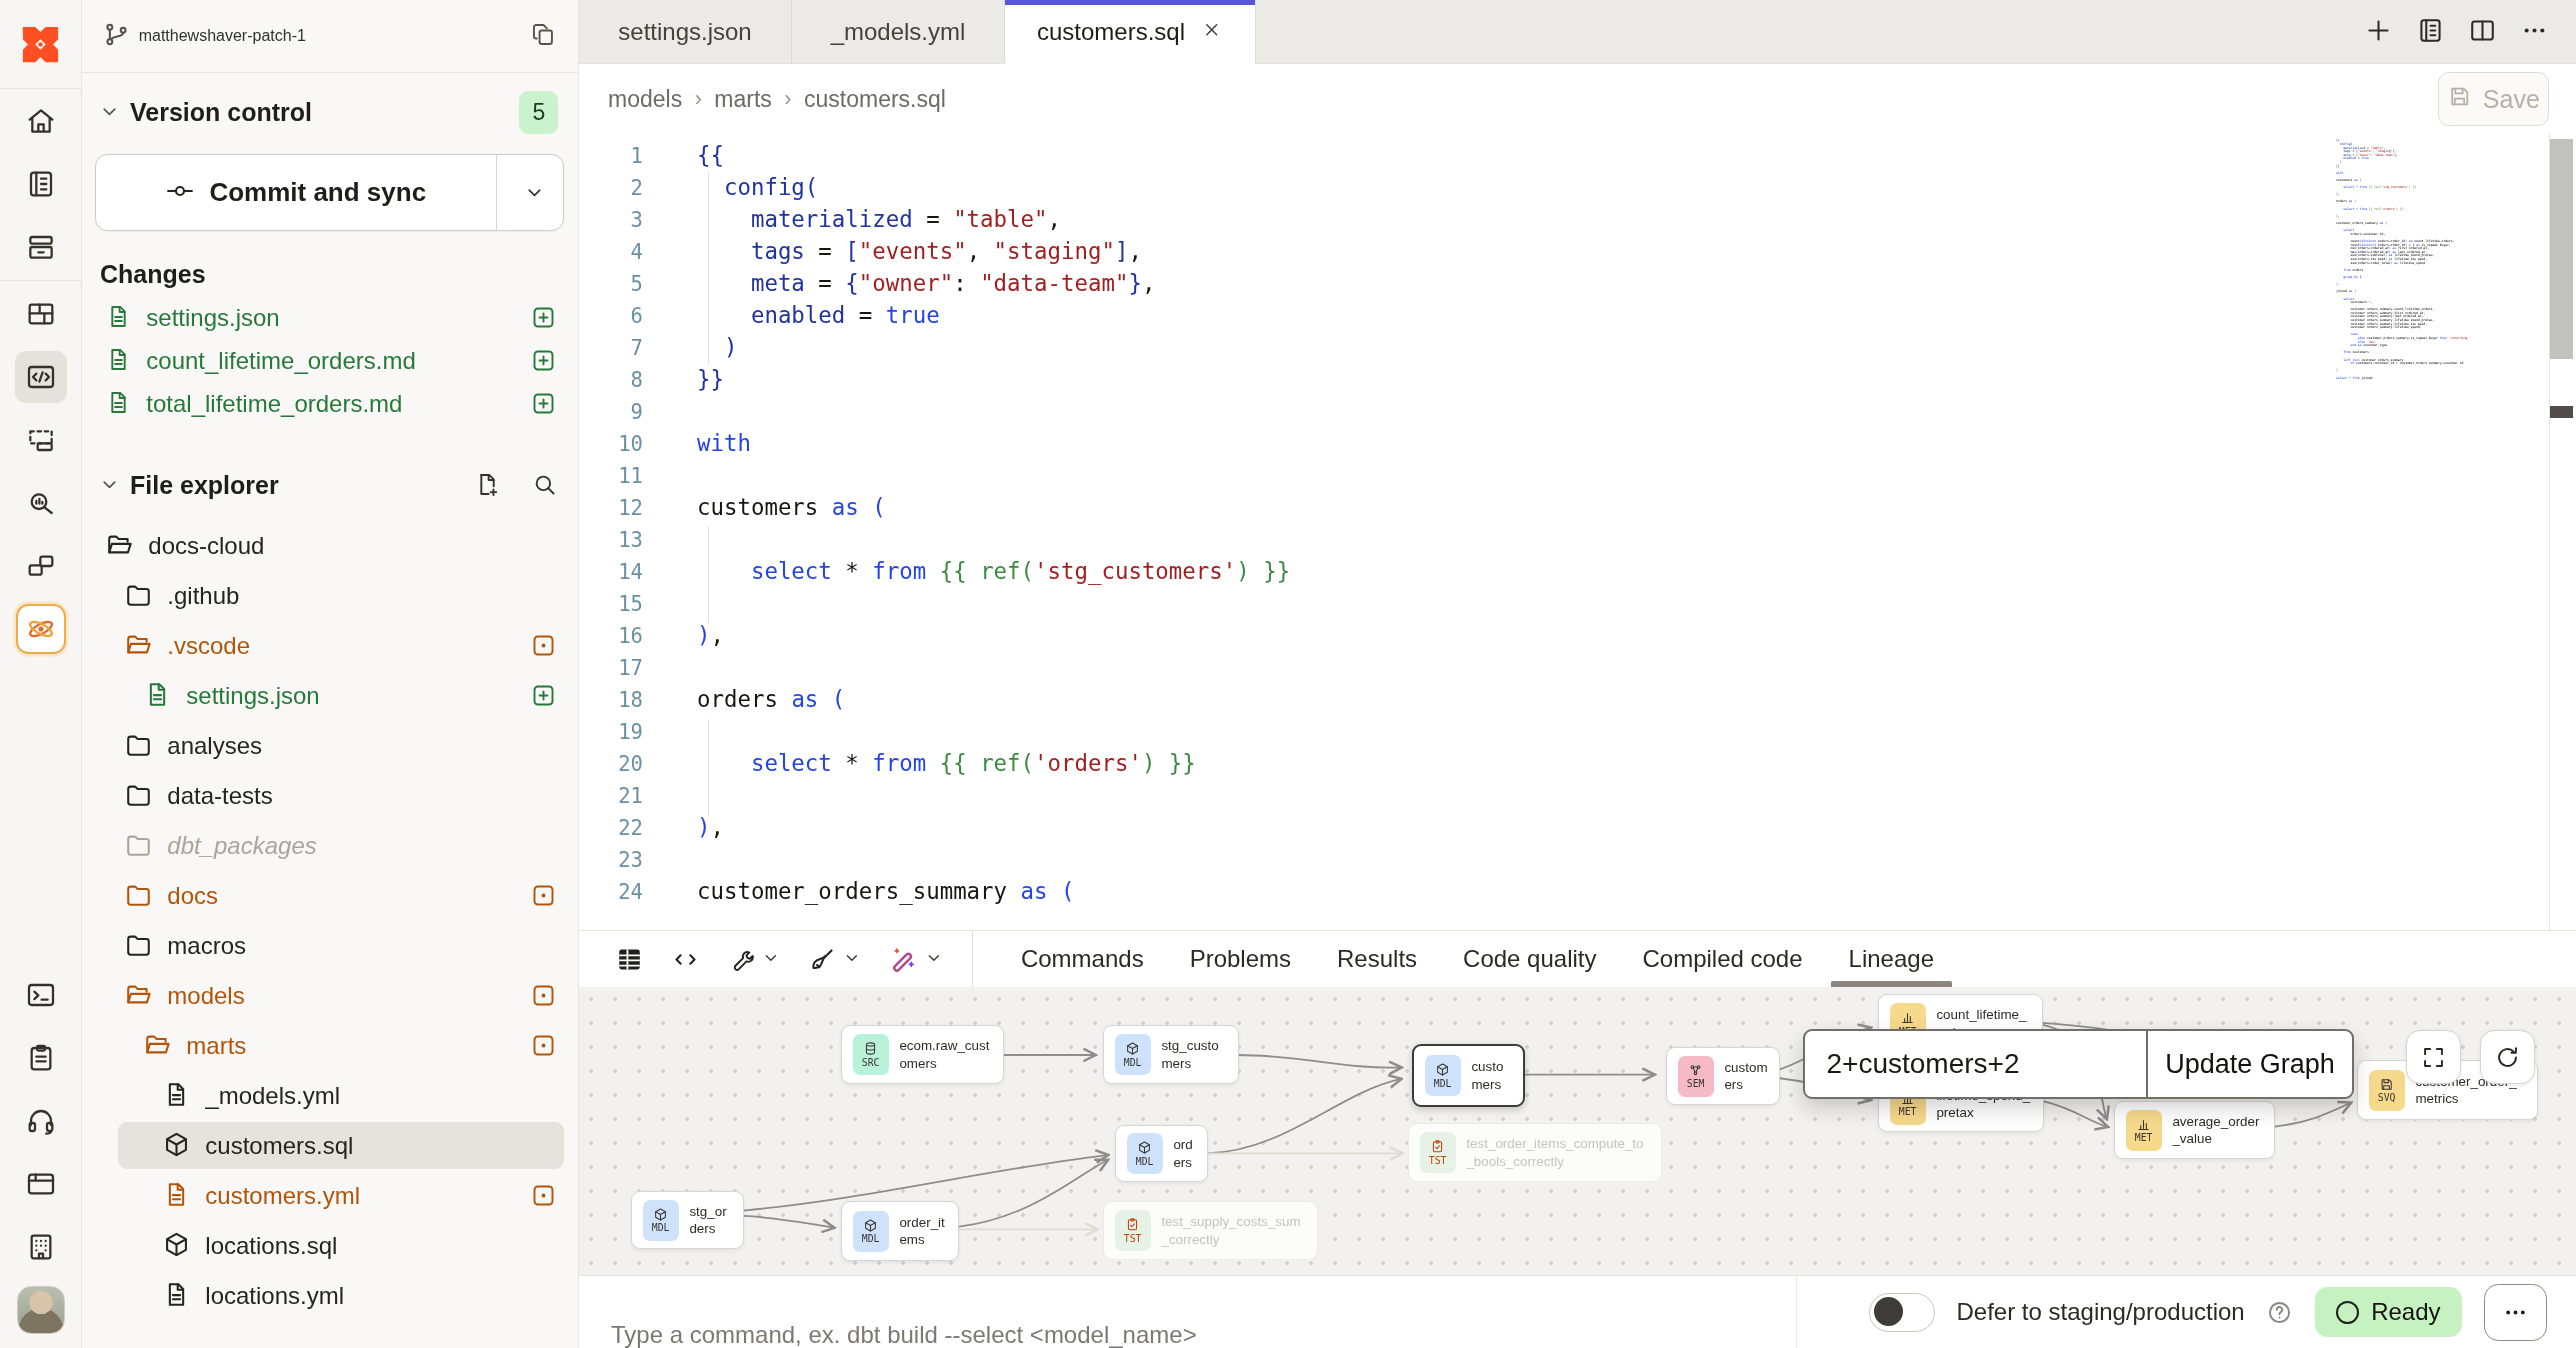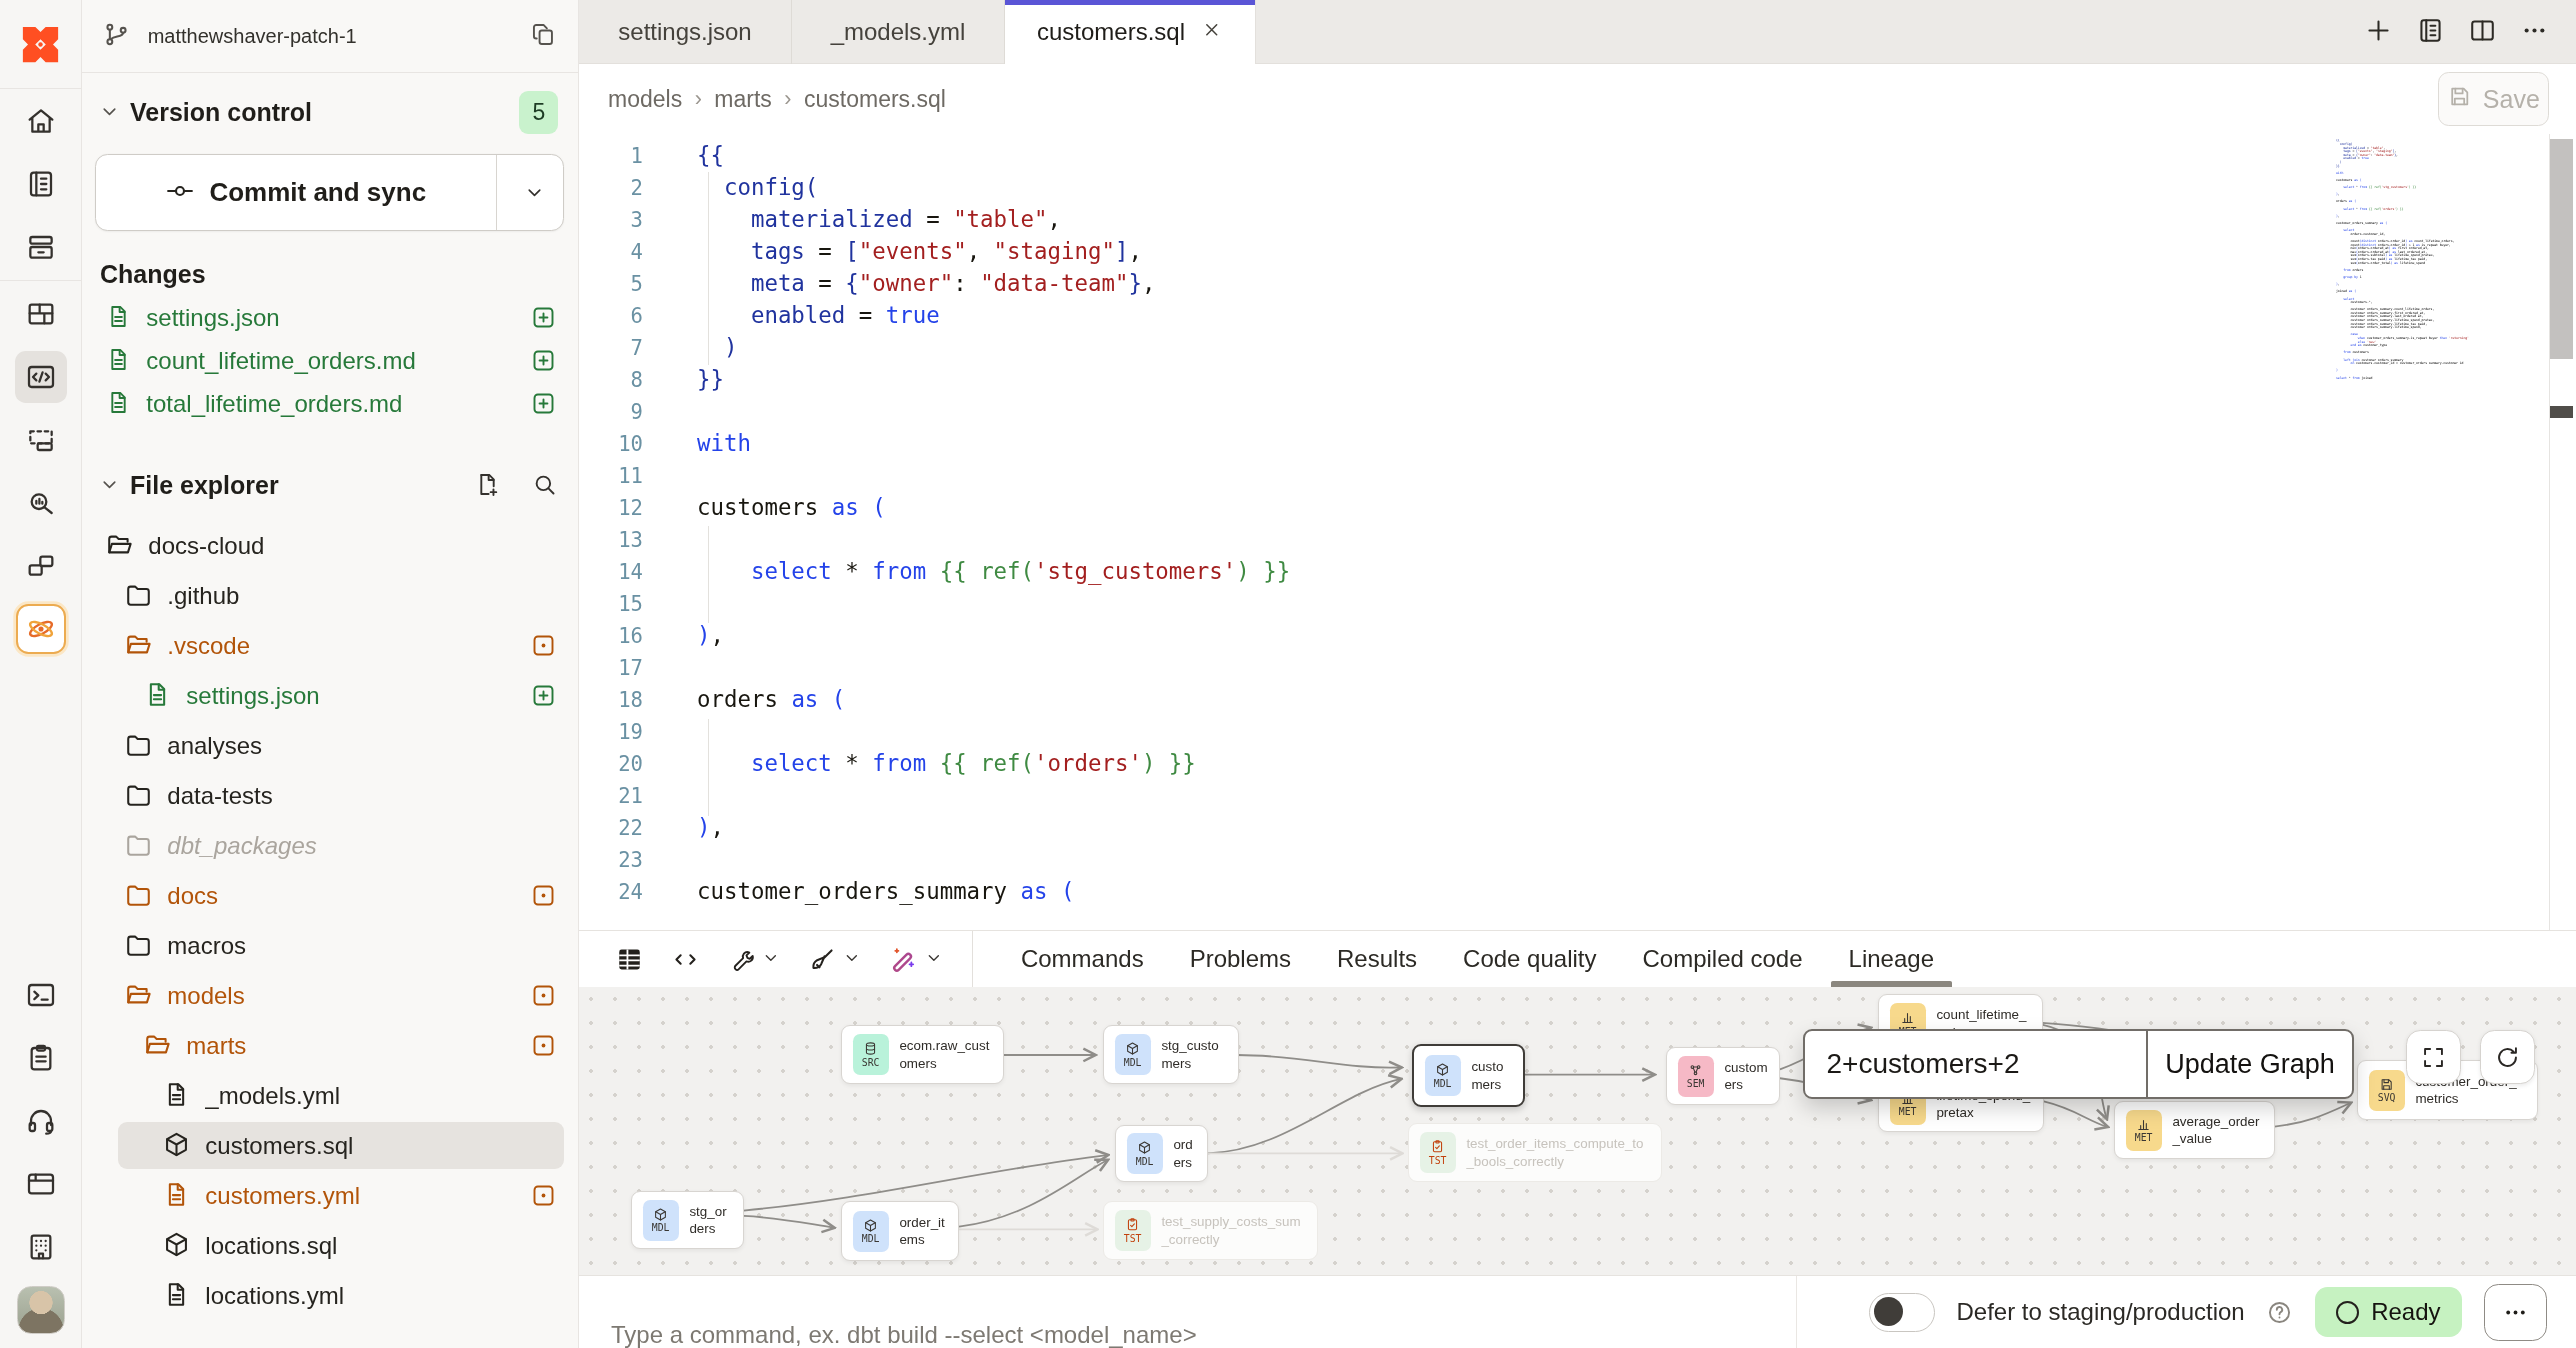--- a/index.html
+++ b/index.html
@@ -20,21 +20,21 @@
   .rail-bottom { margin-top:auto; display:flex; flex-direction:column; align-items:center; padding-bottom:7.2px; }
   .avatar { width:48px; height:48px; border-radius:14.3px; background:
       radial-gradient(circle at 50% 34%, #d8c4a8 0 30%, transparent 31%),
       radial-gradient(circle at 50% 95%, #7d7462 0 45%, transparent 46%),
       linear-gradient(#b9c0b0,#9aa08e); border:0.9px solid #cfccc6; }
 
   
   #sidebar { width:497px; flex:0 0 497px; background:#f9f8f6; border-right:0.9px solid #e8e5e2; position:relative; overflow:hidden; color:#26241f; }
   .branch-row { height:73px; border-bottom:0.9px solid #e8e5e2; display:flex; align-items:center; padding:0 21.5px 0 19.7px; }
   .branch-row svg { width:29px; height:29px; color:#56534e; }
-  .branch-name { font-size:20px; color:#33312c; margin-left:17px; flex:1; white-space:nowrap; overflow:hidden; }
+  .branch-name { font-size:16px; color:#33312c; margin-left:8px; flex:1; white-space:nowrap; overflow:hidden; }
   .copy-btn { color:#3a3733; } .copy-btn svg{ width:27px; height:27px; }
 
   .sec-head { display:flex; align-items:center; padding:0 19.7px 0 16px; }
   .sec-head .chev svg { width:23px; height:23px; color:#56534e; }
   .sec-title { font-size:25px; font-weight:700; margin-left:9px; color:#201e1a; }
   #vc-head { margin-top:16px; height:47px; }
   .vc-badge { margin-left:auto; background:#c9f2cd; color:#1d3b24; border-radius:9px; min-width:39px; height:43px; display:flex; align-items:center; justify-content:center; font-size:23px; }
 
   .commit-btn { margin:18px 14.3px 0 12.5px; height:77px; background:#fff; border:1.8px solid #cfccc7; border-radius:12.5px; display:flex; align-items:stretch; box-shadow:0 0.9px 1.8px rgba(0,0,0,.05);gap:9px; }
   .commit-main { flex:1; display:flex; align-items:center; justify-content:center; gap:14.3px; border-right:1.8px solid #d8d5d0; }

